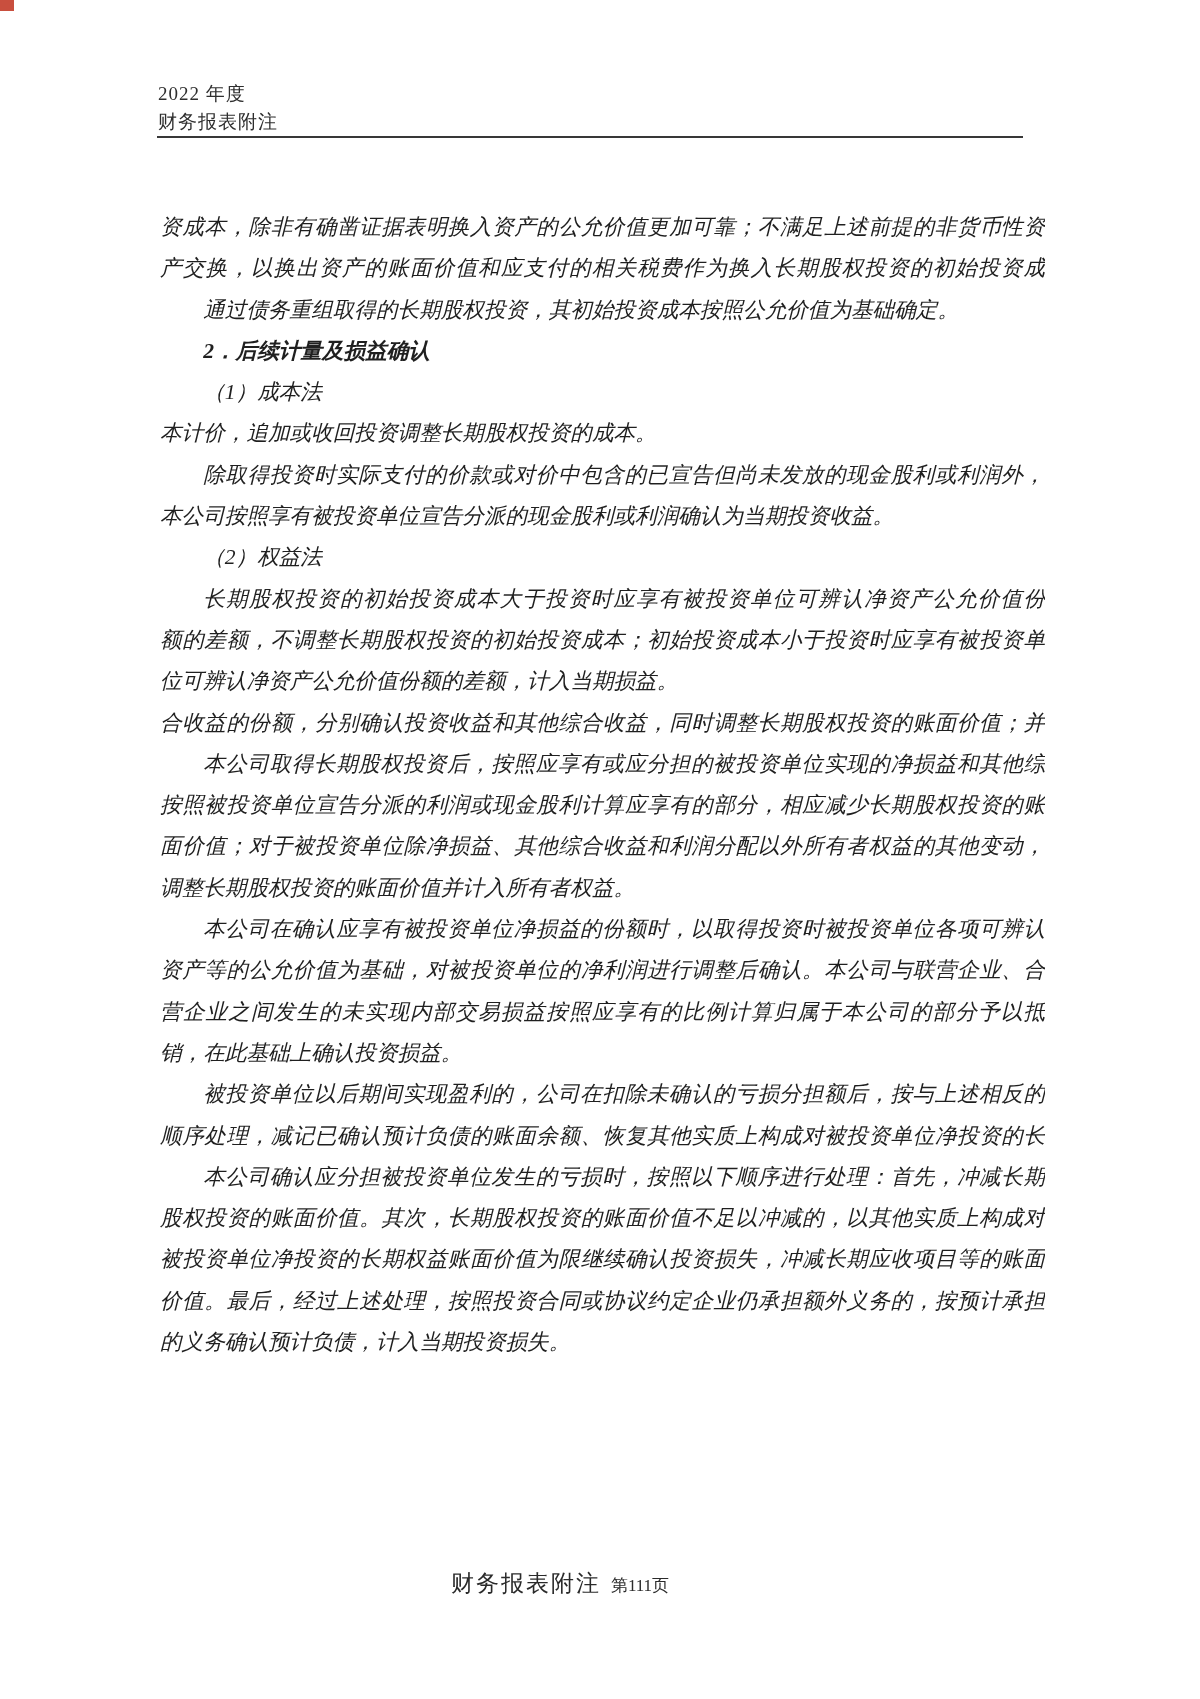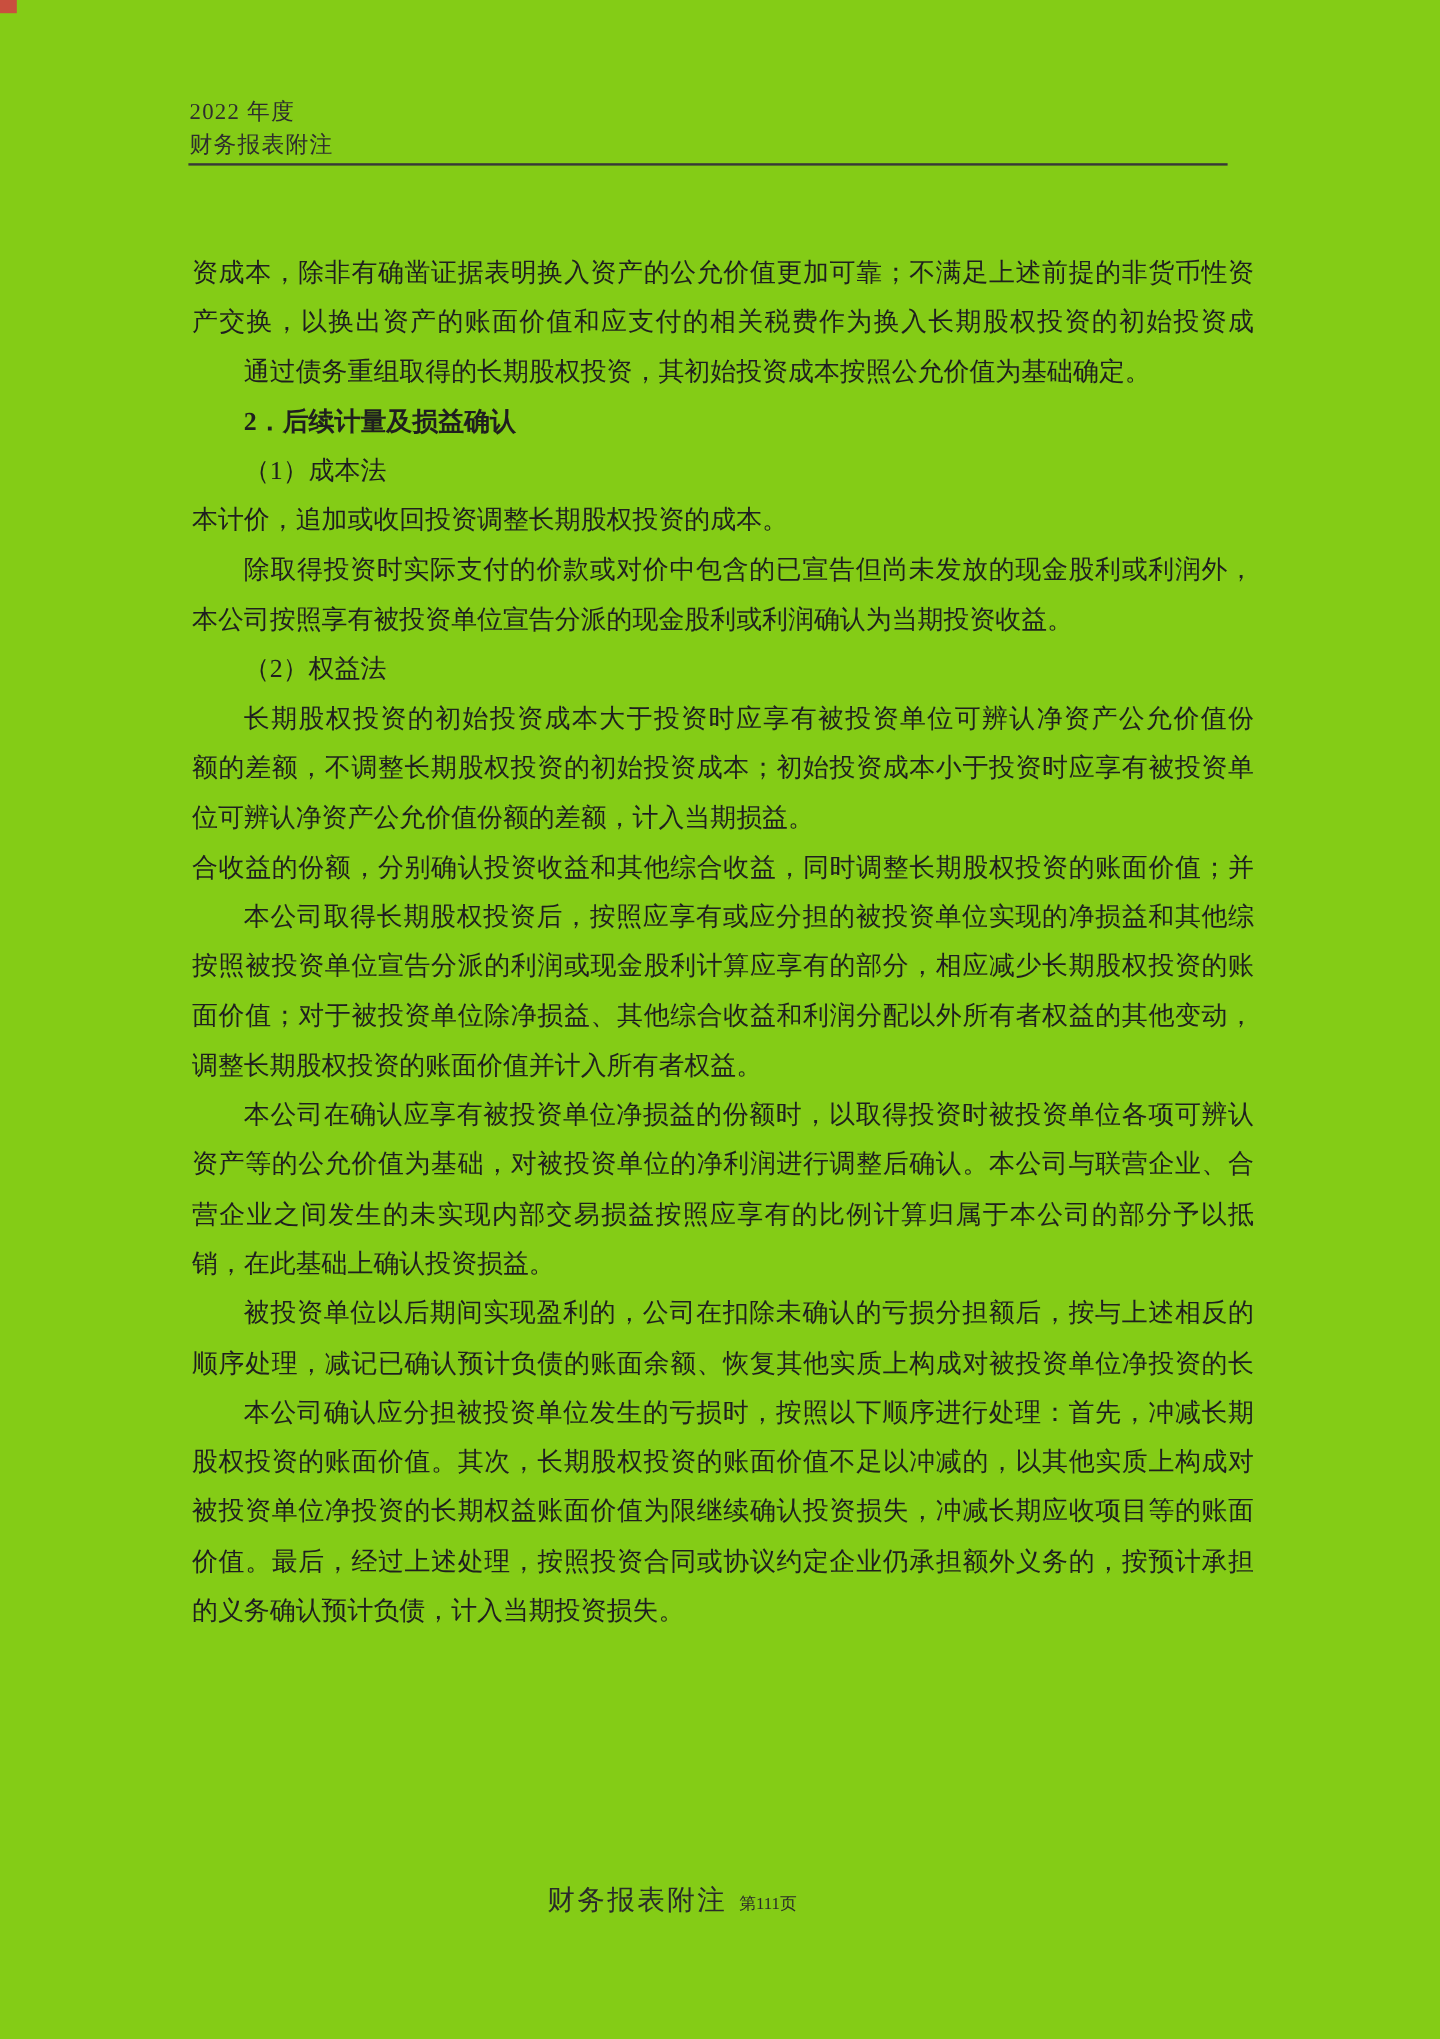--- a/index.html
+++ b/index.html
@@ -5,21 +5,21 @@
   html, body {
     margin: 0;
     padding: 0;
     background: #e8e8e8;
   }
   .page {
     position: relative;
     width: 1200px;
     height: 1699px;
     margin: 0 auto;
-    background: #84cc16;
+    background: #ffffff;
     overflow: hidden;
     font-family: "Liberation Serif", "DejaVu Serif", serif;
     color: #222222;
   }
   .corner-mark {
     position: absolute;
     left: 0;
     top: 0;
     width: 14px;
     height: 11px;
@@ -43,21 +43,21 @@
   }
   .doc-body {
     position: absolute;
     left: 160px;
     top: 207px;
     width: 885px;
     font-size: 21.6px;
     line-height: 41.3px;
     color: #1f1f1f;
   }
-  .para { margin: 0; }
+  .para { margin: 0; font-style: italic; }
   .para.bold { font-weight: bold; }
   .line {
     display: block;
     height: 41.3px;
     overflow: hidden;
     white-space: nowrap;
   }
   .line.fill {
     white-space: normal;
     text-align: justify;
@@ -72,21 +72,21 @@
     width: 100%;
     text-align: center;
     transform: translateX(-40px);
     color: #2a2a2a;
   }
   .footer-title {
     font-size: 23px;
     letter-spacing: 2px;
   }
   .footer-page {
-    font-size: 14px;
+    font-size: 17px;
     margin-left: 10px;
   }
 </style>
 </head>
 <body>
 
 <div class="page">
 
   <div class="corner-mark" style="background: rgb(201, 79, 62);"></div>
 

